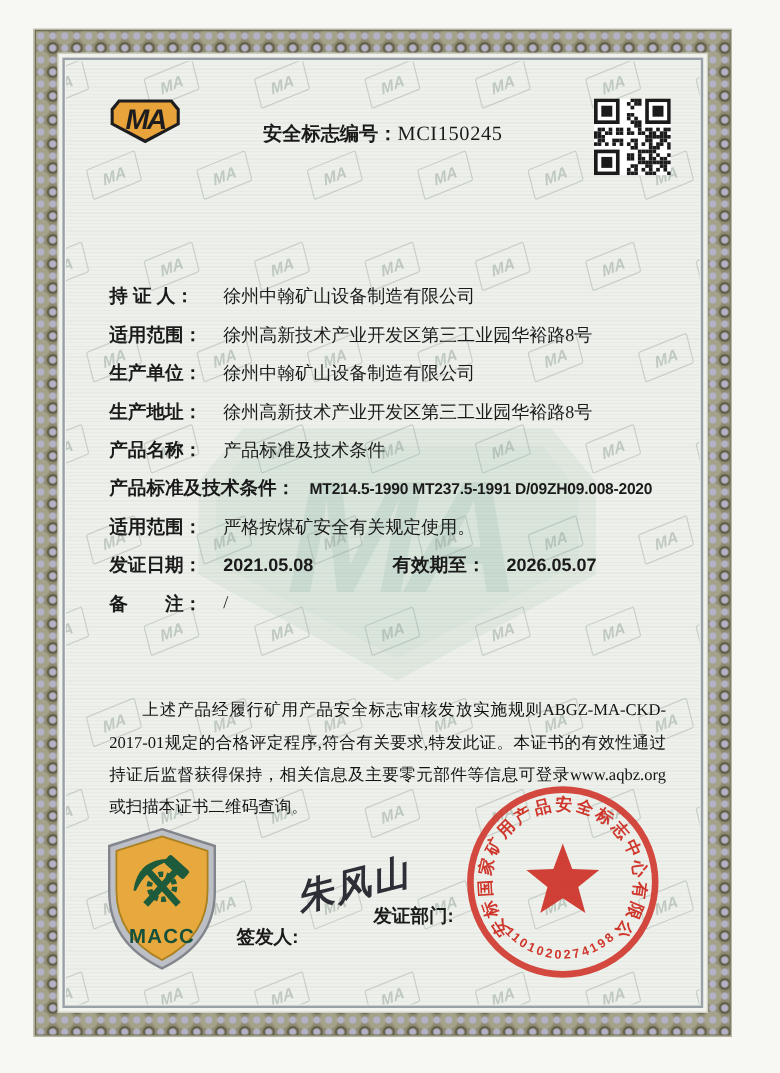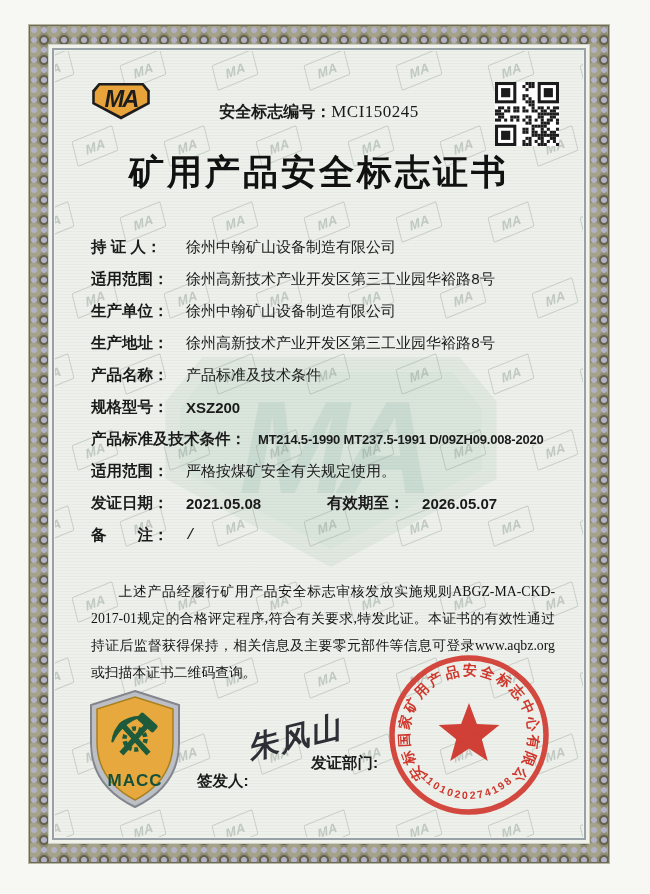--- a/index.html
+++ b/index.html
@@ -51,21 +51,21 @@
   
   .title { position:absolute; left:0; right:0; top:98px; text-align:center;
     font-family:"Liberation Serif", serif; font-weight:700; font-size:35px;
     letter-spacing:3px; color:#111; }
 
   
   .fields { position:absolute; left:36px; right:28px; top:180px; }
   .frow { display:flex; align-items:center; height:32px; }
   .frow .lbl { font-weight:700; font-size:15.5px; min-width:95px; flex:none; }
   .frow .lbl.wide { min-width:0; margin-right:12px; }
-  .frow .val { font-family:Liberation Mono, monospace; font-size:15px; font-weight:500;
+  .frow .val { font-family:Liberation Serif, serif; font-size:15px; font-weight:500;
                white-space:nowrap; }
   .frow .val.latin { font-family:"Liberation Sans", sans-serif; font-weight:700; }
   .frow .val.small { font-size:13px; letter-spacing:-0.2px; }
   .date-right { margin-left:66px; display:flex; align-items:center; }
 
   
   .statement { position:absolute; left:36px; right:28px; top:528px;
     font-family:"Liberation Serif", serif; font-size:13.8px; line-height:1.95;
     text-align:justify; text-indent:2em; color:#131313; }
 
@@ -248,21 +248,20 @@
                   <rect x="27" y="60" width="3" height="3"></rect>
                   <rect x="30" y="60" width="3" height="3"></rect>
                   <rect x="33" y="60" width="3" height="3"></rect>
                   <rect x="42" y="60" width="3" height="3"></rect>
                   <rect x="45" y="60" width="3" height="3"></rect>
                   <rect x="48" y="60" width="3" height="3"></rect>
                   <rect x="60" y="60" width="3" height="3"></rect>
                 </g>
             </svg>
 
-            <div class="title">矿用产品安全标志证书</div>
 
             <div class="fields">
               <div class="frow">
                 <span class="lbl">持 证 人：</span>
                 <span class="val">徐州中翰矿山设备制造有限公司</span>
               </div>
               <div class="frow">
                 <span class="lbl">适用范围：</span>
                 <span class="val">徐州高新技术产业开发区第三工业园华裕路8号</span>
               </div>
@@ -270,24 +269,20 @@
                 <span class="lbl">生产单位：</span>
                 <span class="val">徐州中翰矿山设备制造有限公司</span>
               </div>
               <div class="frow">
                 <span class="lbl">生产地址：</span>
                 <span class="val">徐州高新技术产业开发区第三工业园华裕路8号</span>
               </div>
               <div class="frow">
                 <span class="lbl">产品名称：</span>
                 <span class="val">产品标准及技术条件</span>
-              </div>
-              <div class="frow">
-                <span class="lbl">规格型号：</span>
-                <span class="val latin">XSZ200</span>
               </div>
               <div class="frow">
                 <span class="lbl wide">产品标准及技术条件：</span>
                 <span class="val latin small">MT214.5-1990 MT237.5-1991 D/09ZH09.008-2020</span>
               </div>
               <div class="frow">
                 <span class="lbl">适用范围：</span>
                 <span class="val">严格按煤矿安全有关规定使用。</span>
               </div>
               <div class="frow">

